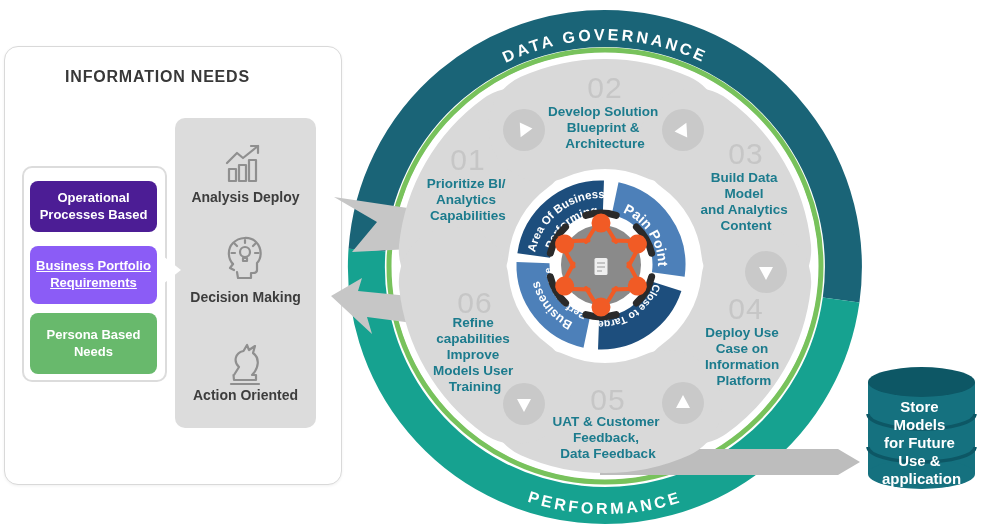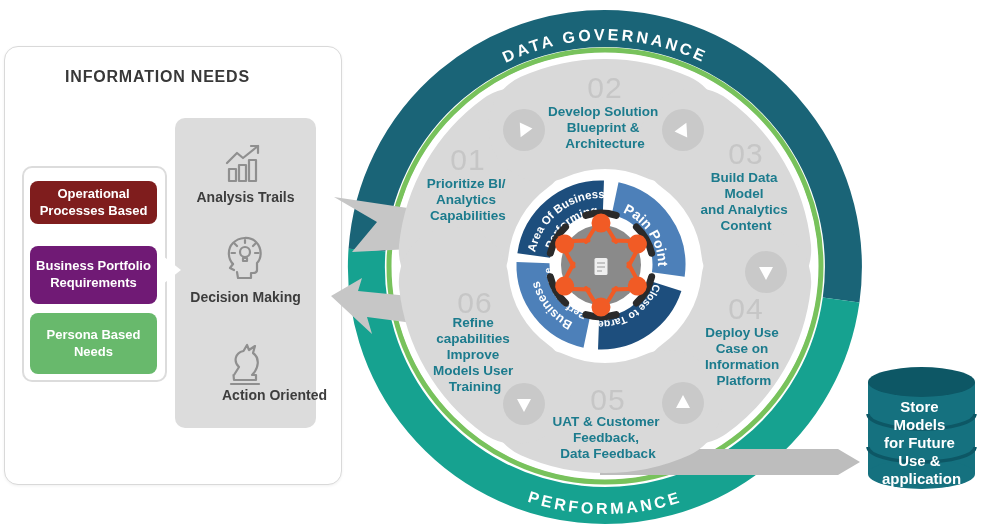--- a/index.html
+++ b/index.html
@@ -41,40 +41,40 @@
 
   <div class="tray"></div>
 
   <svg class="trait-icon" style="left:221px;top:140px;" width="48" height="48" viewBox="0 0 48 48">
     <rect class="icon-stroke" x="8" y="29" width="7" height="12"></rect>
     <rect class="icon-stroke" x="18" y="25" width="7" height="16"></rect>
     <rect class="icon-stroke" x="28" y="20" width="7" height="21"></rect>
     <path class="icon-stroke" d="M6 23 L16 13 L22 18 L37 6"></path>
     <path class="icon-stroke" d="M30 6 H37 V13"></path>
   </svg>
-  <div class="trait-label" style="top:189px;">Analysis Trails</div>
+  <div class="trait-label" style="top:189px;">Analysis Deploy</div>
 
   <svg class="trait-icon" style="left:219px;top:232px;" width="52" height="56" viewBox="0 0 52 56">
     <path class="icon-stroke" d="M14 32 C9 27 8 17 14 11 C20 5 31 4 37 10 C43 16 43 26 38 31 L38 38 C38 40 36 41 34 41 L32 41 L32 46 L19 46 L18 40"></path>
     <path class="icon-stroke" d="M14 32 L11 36 L15 38"></path>
     <circle class="icon-stroke" cx="26" cy="20" r="5"></circle>
     <path class="icon-stroke" d="M24 26 h4 v3 h-4 z"></path>
     <path class="icon-stroke" d="M26 11 v-3 M18 14 l-2.5-2.5 M34 14 l2.5-2.5 M16 21 h-3.5 M36 21 h3.5"></path>
   </svg>
   <div class="trait-label" style="top:289px;text-align:center;">Decision Making</div>
 
   <svg class="trait-icon" style="left:222px;top:334px;" width="46" height="52" viewBox="0 0 46 52">
     <path class="icon-stroke" d="M12 46 h22 v-5 h-4 c7-7 8-17 1-22 l2-7 -6 4 -2-5 -3.5 6 c-9 2 -10 11 -4.5 16 l-5 8 h-0.5 z"></path>
     <path class="icon-stroke" d="M9 50 h28"></path>
   </svg>
-  <div class="trait-label" style="top:387px;padding-left:29px;">Action Oriented</div>
+  <div class="trait-label" style="top:387px;">Action Oriented</div>
 
   <div class="needs-box"></div>
-  <div class="need" style="top:181px;height:43px;background:#7f1d1d;">Operational Processes Based</div>
-  <div class="need" style="top:246px;height:58px;background:#701a75;">Business Portfolio Requirements</div>
+  <div class="need" style="top:181px;height:51px;background:#4c1d95;">Operational Processes Based</div>
+  <div class="need" style="top:246px;height:58px;background:#8b5cf6;text-decoration:underline;">Business Portfolio Requirements</div>
   <div class="need" style="top:313px;height:61px;background:#68b96c;">Persona Based Needs</div>
   <div class="notch"></div>
 
   <svg class="scene" width="985" height="532" viewBox="0 0 985 532">
     <defs>
       <path id="topArc" d="M 405.5 159.9 A 226 226 0 0 1 804.5 159.9"></path>
       <path id="bottomArc" d="M 390.2 390 A 248 248 0 0 0 819.8 390"></path>
       <path id="aobArc" d="M 534.4 258.0 A 67 67 0 0 1 610.3 198.7"></path>
       <path id="perfArc" d="M 550.3 259.7 A 51 51 0 0 1 608.1 214.5"></path>
       <path id="painArc" d="M 614.8 209.7 A 57 57 0 0 1 657.1 274.9"></path>

